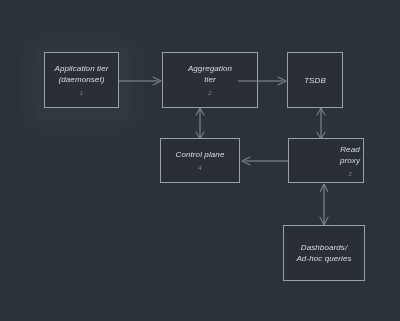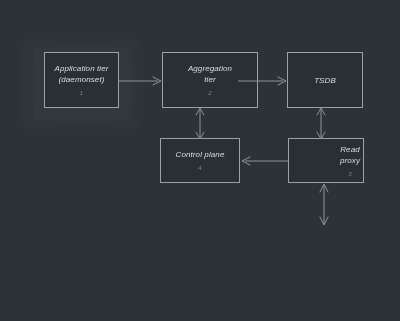--- a/index.html
+++ b/index.html
@@ -84,35 +84,40 @@
 (daemonset)</div>
     <div class="num">1</div>
   </div>
 
   <div class="node" style="left:162px; top:52px; width:96px; height:56px;">
     <div class="label">Aggregation
 tier</div>
     <div class="num">2</div>
   </div>
 
-  <div class="node" style="left:287px; top:52px; width:76px; height:56px;">
+  <div class="node" style="left:287px; top:52px; width:56px; height:56px;">
     <div class="label">TSDB</div>
 
   </div>
 
   <div class="node" style="left:160px; top:138px; width:80px; height:45px;">
     <div class="label">Control plane</div>
     <div class="num">4</div>
   </div>
 
   <div class="node" style="left:288px; top:138px; width:76px; height:45px;padding-left:48px;">
     <div class="label">Read proxy</div>
     <div class="num">3</div>
   </div>
 
+  <div class="node" style="left:283px; top:225px; width:82px; height:56px;">
+    <div class="label">Dashboards/
+Ad-hoc queries</div>
+
+  </div>
 
   <svg class="conn" style="left:119px; top:72px; width:44px; height:18px;" viewBox="0 0 44 18">
     <line x1="0" y1="9" x2="39" y2="9"></line>
     <path d="M 34 5 L 42 9 L 34 13" stroke-linecap="round"></path>
   </svg>
 
   <svg class="conn" style="left:238px; top:72px; width:50px; height:18px;" viewBox="0 0 50 18">
     <line x1="0" y1="9" x2="45" y2="9"></line>
     <path d="M 40 5 L 48 9 L 40 13" stroke-linecap="round"></path>
   </svg>

